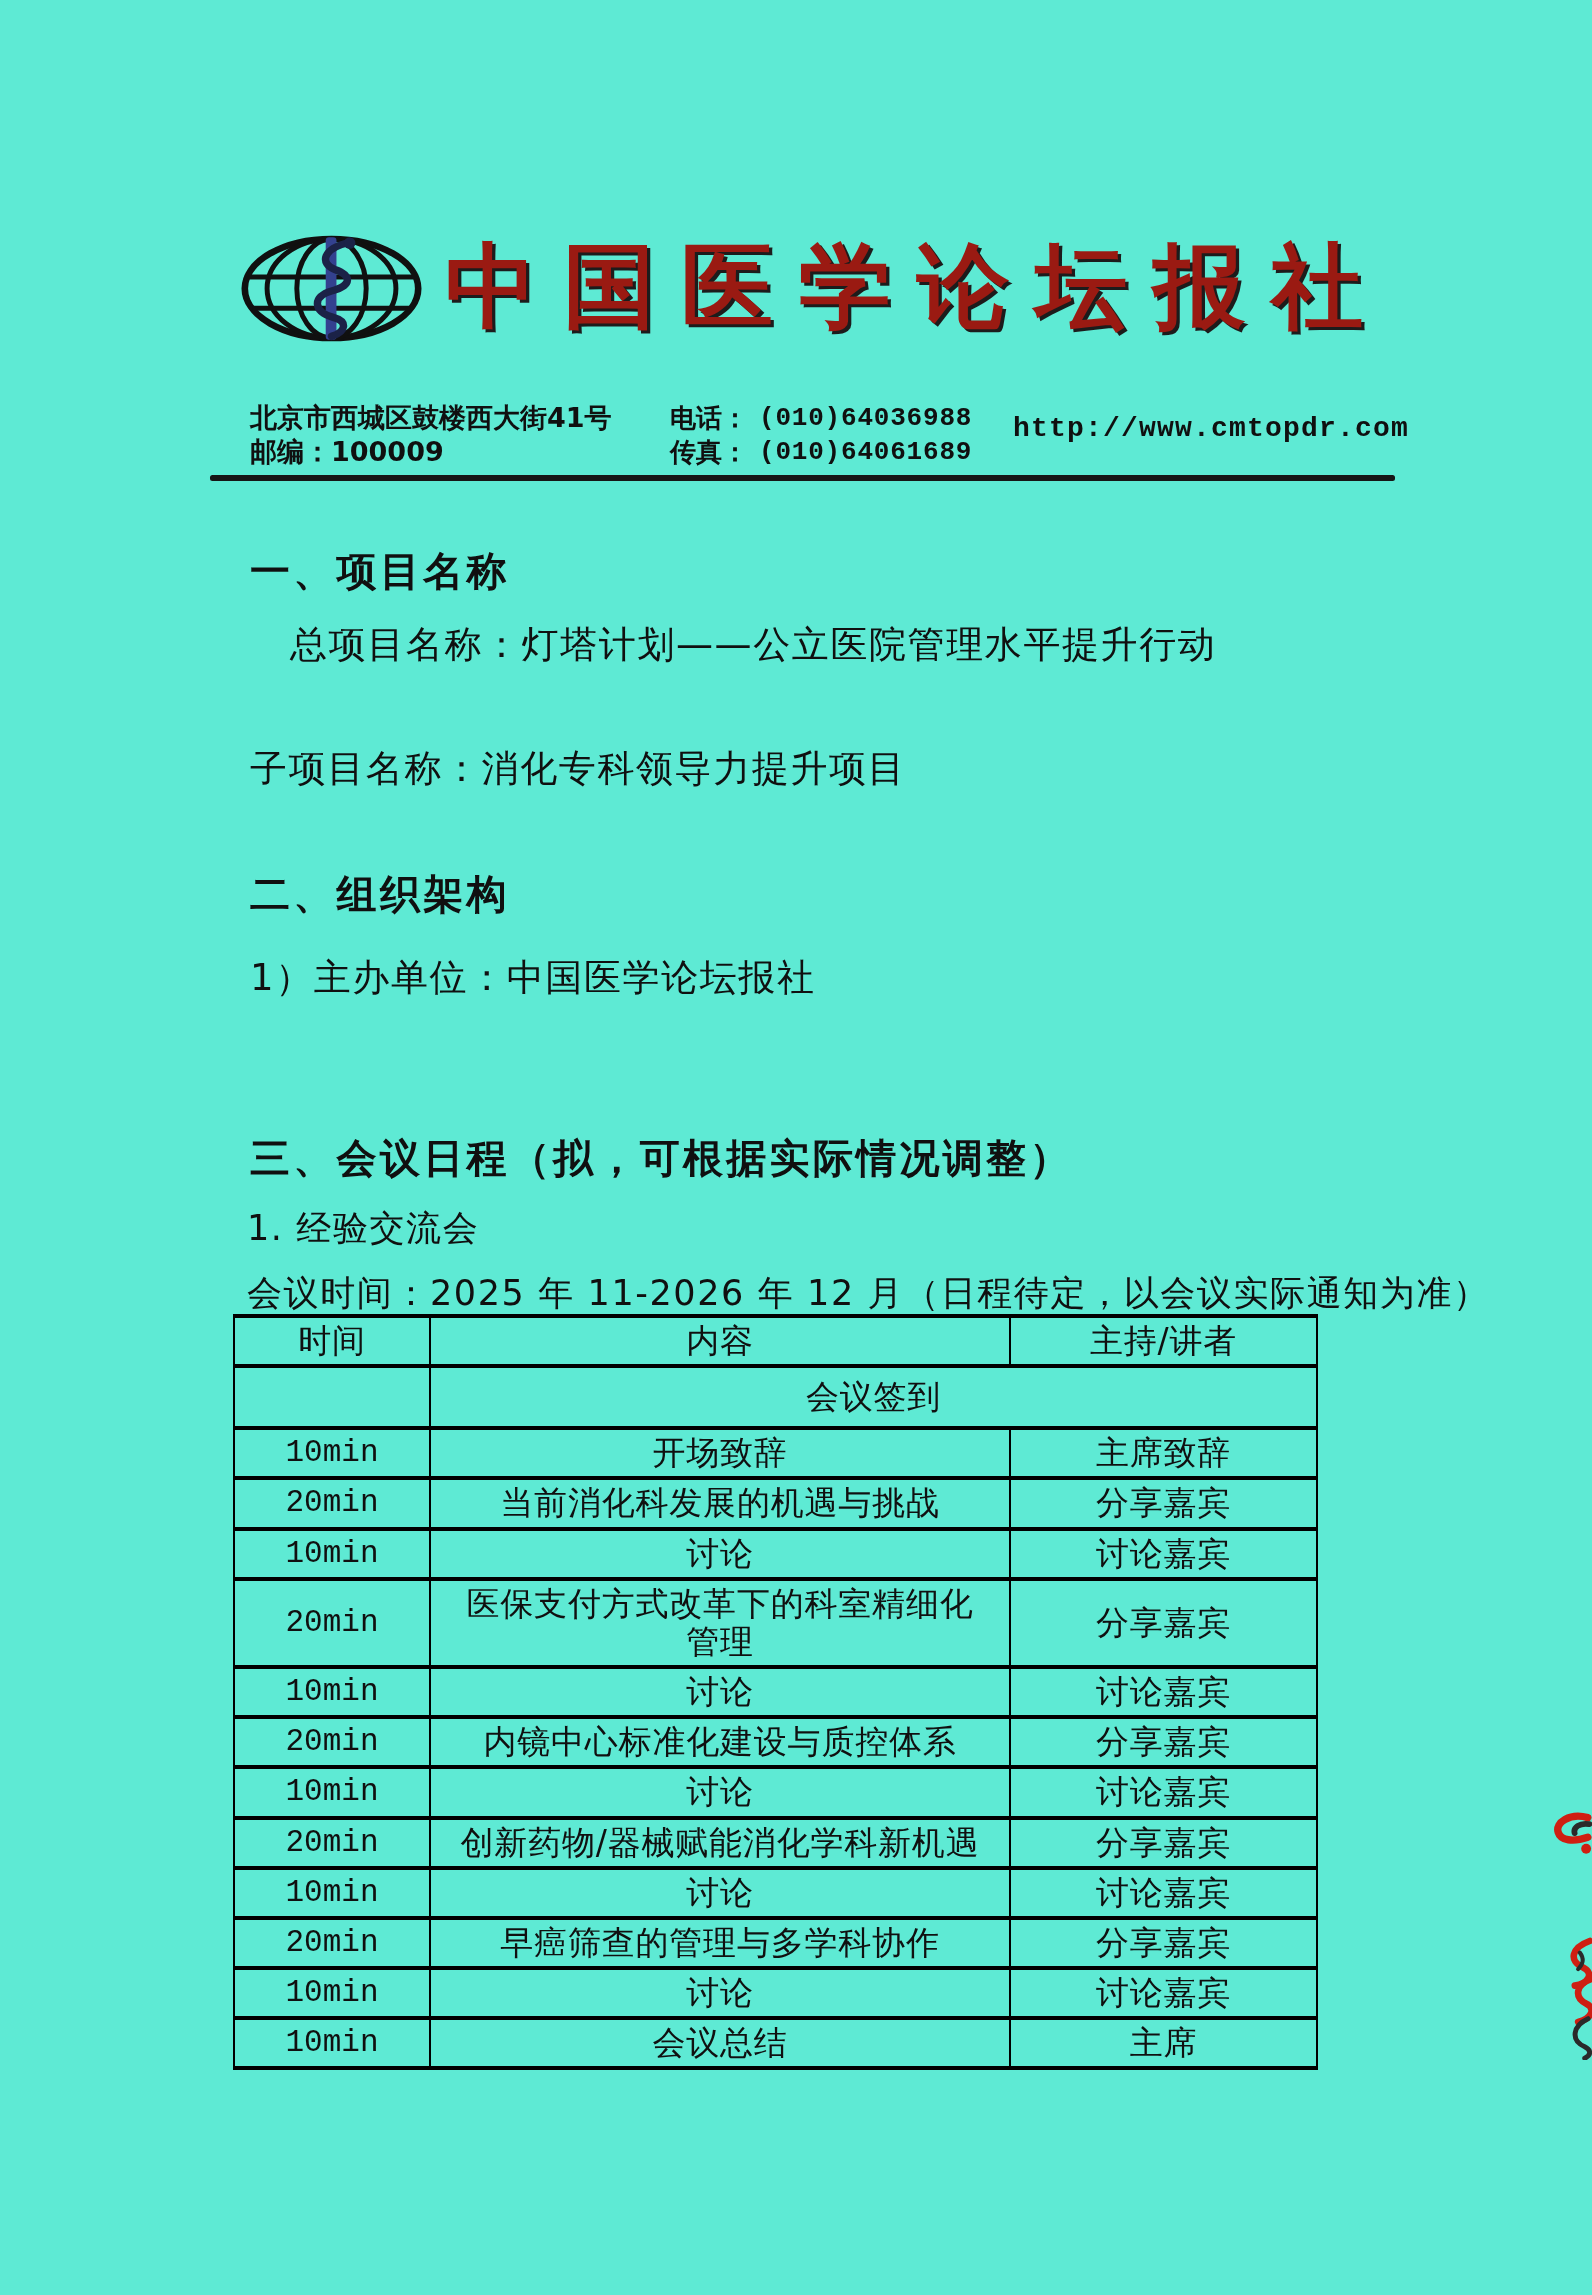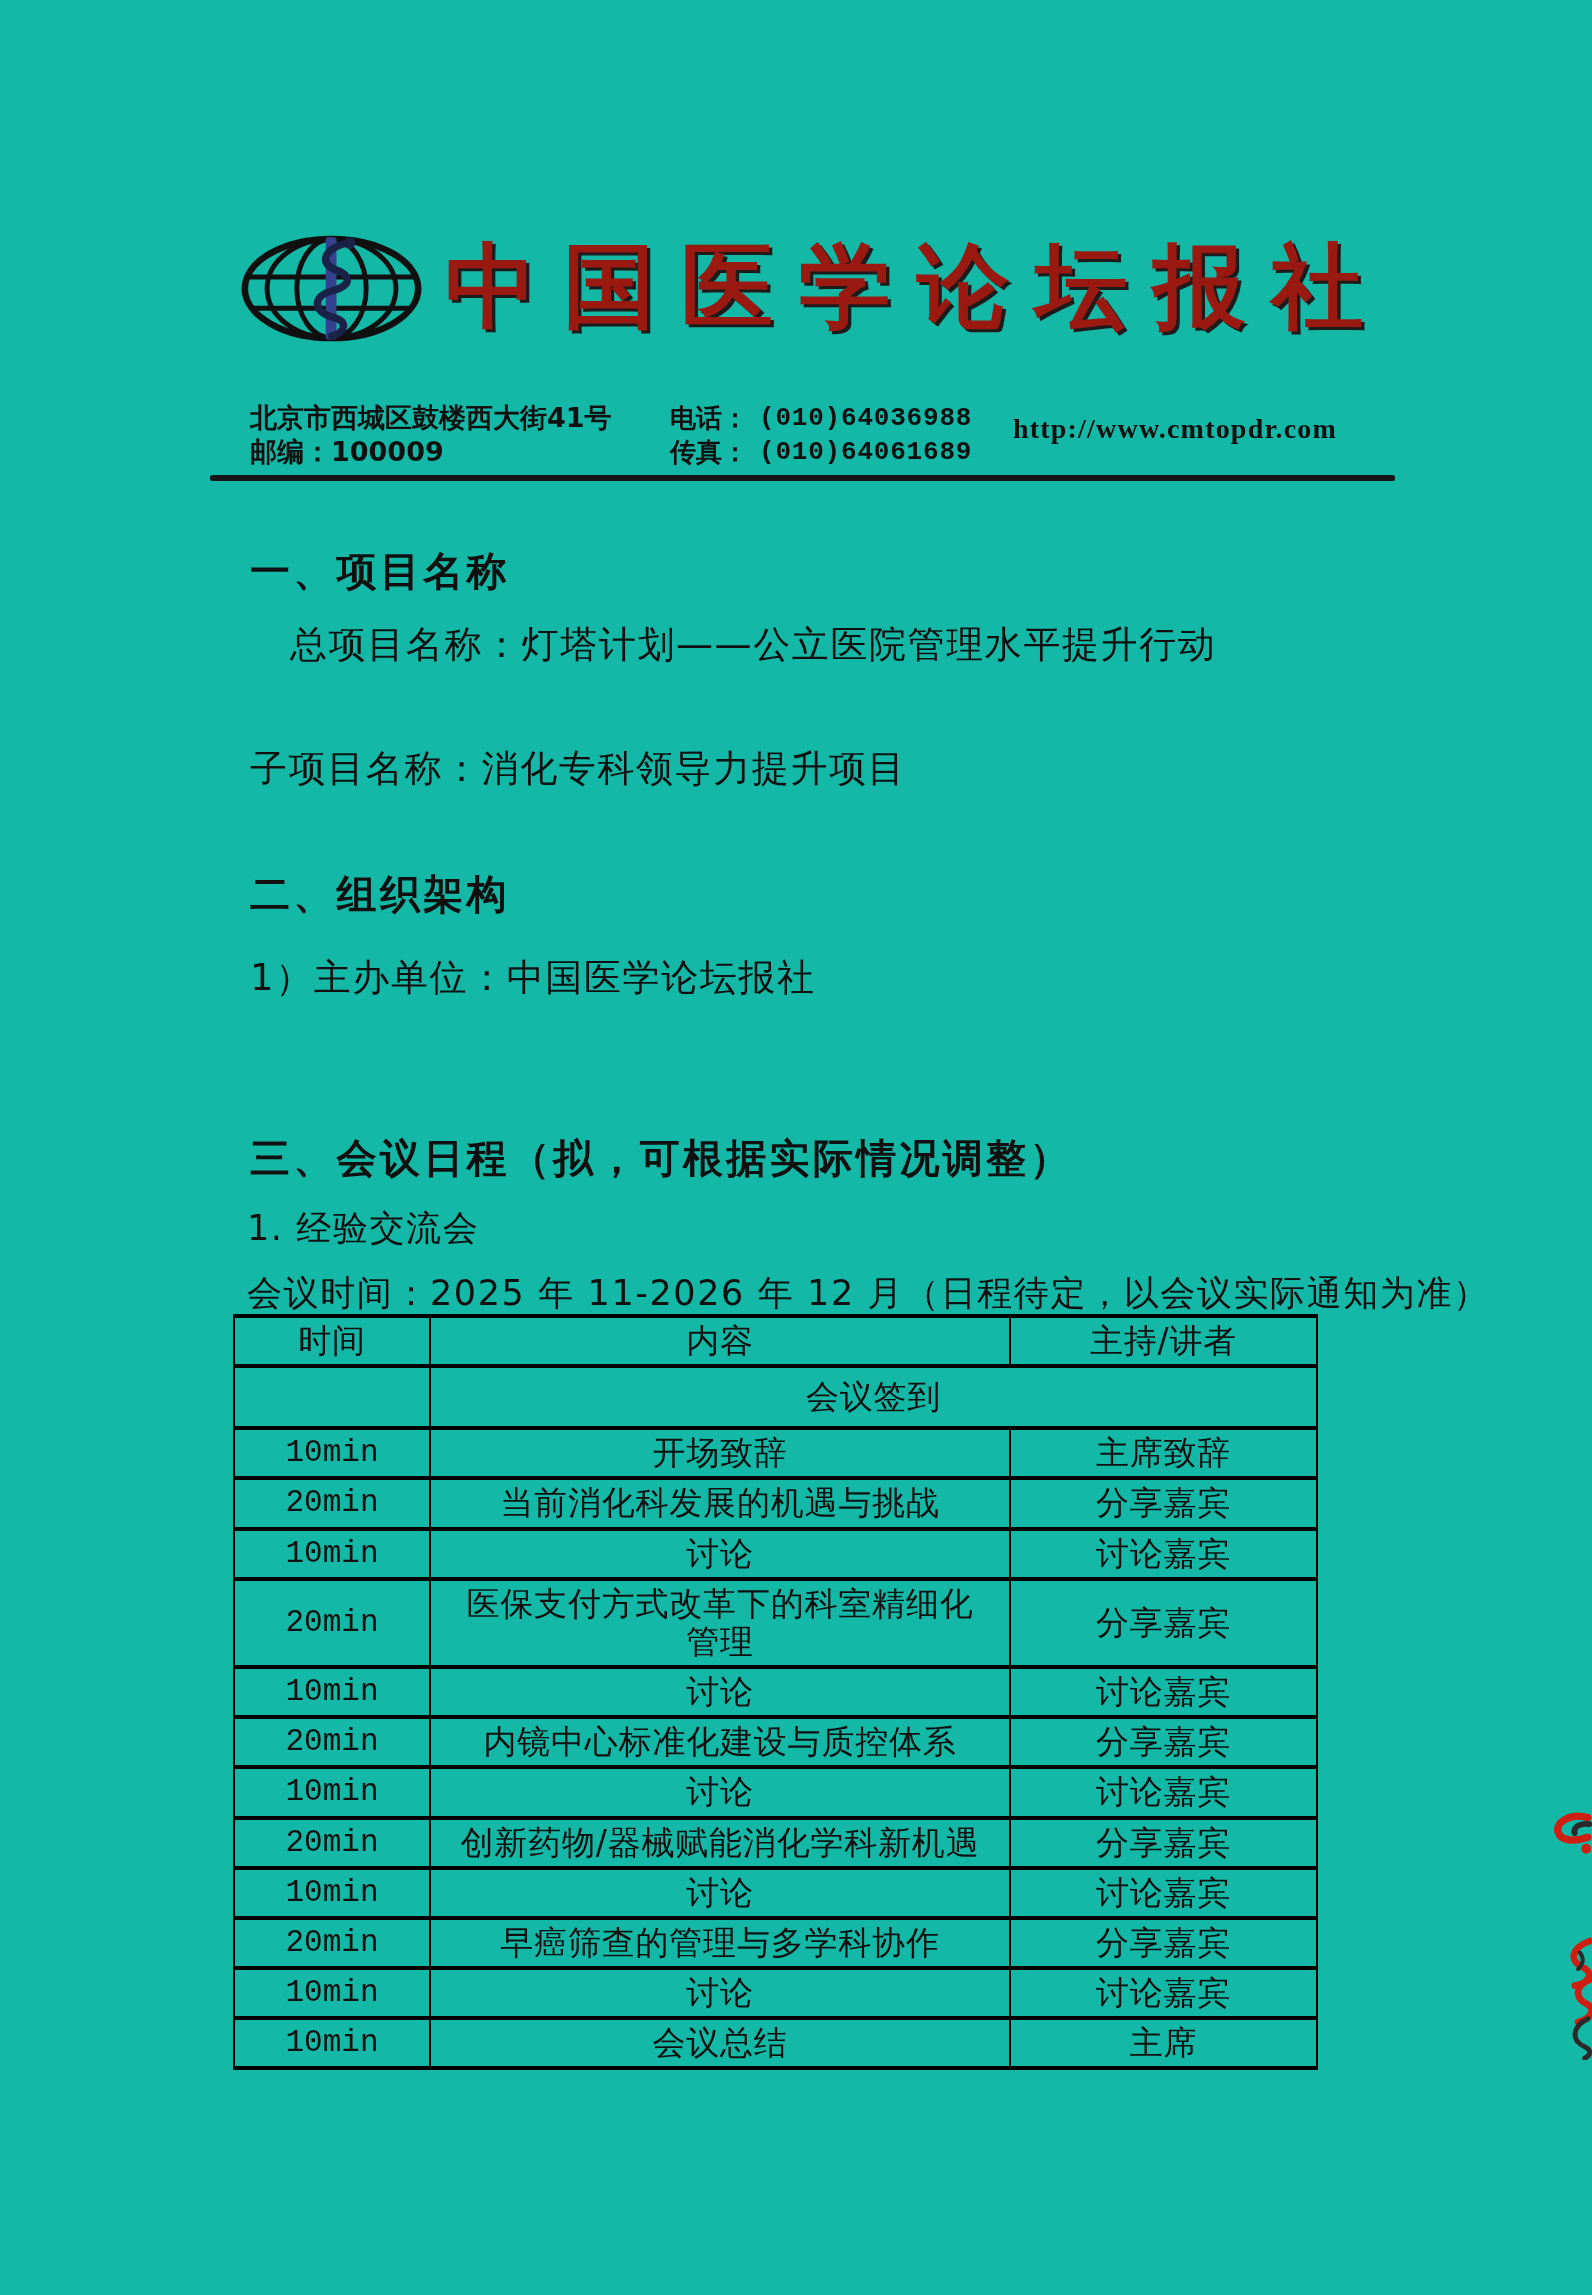--- a/index.html
+++ b/index.html
@@ -1,19 +1,19 @@
 <!DOCTYPE html>
 <html style="font-size:13px"><head>
 <meta charset="utf-8">
 <style>
   html,body{margin:0;padding:0;background:#e8e8e8;}
   .page{
     position:relative;
     width:1593px;height:2295px;
-    background:#14b8a6;
+    background:#5eead4;
     overflow:hidden;
     font-family:"DejaVu Sans","Liberation Sans",sans-serif;
     color:#101010;
   }
   
   .logo{position:absolute;left:239px;top:234px;width:185px;height:109px;}
   .org-title{
     position:absolute;left:445px;top:233px;width:989px;
     font-family:"DejaVu Serif","Liberation Serif",serif;
     font-size:92px;line-height:107px;font-weight:bold;
@@ -22,21 +22,21 @@
     text-shadow:3.3px 3.3px 0 #1c1c1c;
   }
   .info-row{position:absolute;left:0;top:401px;width:1319px;height:79px;}
   .addr-block{position:absolute;left:250px;top:0;font-size:27px;font-weight:bold;line-height:34px;white-space:nowrap;}
   .phone-block{position:absolute;left:670px;top:0;font-size:26px;line-height:34px;white-space:nowrap;}
   .phone-line{display:flex;gap:11px;}
   .phone-label{font-weight:bold;}
   .phone-num{font-family:"Liberation Mono","DejaVu Sans Mono",monospace;font-weight:bold;letter-spacing:0.8px;}
   .site-block{
     position:absolute;left:1013px;top:11.5px;
-    font-family:Liberation Serif, serif;
+    font-family:Liberation Mono, monospace;
     font-size:28px;font-weight:bold;letter-spacing:1.2px;white-space:nowrap;
   }
   .head-rule{position:absolute;left:210px;top:475px;width:1185px;height:5.8px;background:#161616;border-radius:2.5px;}
   
   .sec-heading{position:absolute;left:250px;font-size:40px;font-weight:bold;white-space:nowrap;letter-spacing:3.3px;}
   .sec-line{position:absolute;left:250px;font-size:37px;white-space:nowrap;letter-spacing:1.6px;}
   .sec-sub{position:absolute;left:247px;font-size:35px;white-space:nowrap;letter-spacing:1.6px;}
   .y-s1h{top:544px;} .y-s1a{top:620px;margin-left:40px;} .y-s1b{top:712px;margin-top:32px;}
   .y-s2h{top:867px;} .y-s2a{top:953px;}
   .y-s3h{top:1131px;} .y-s3a{top:1205px;} .y-s3b{top:1270px;}

